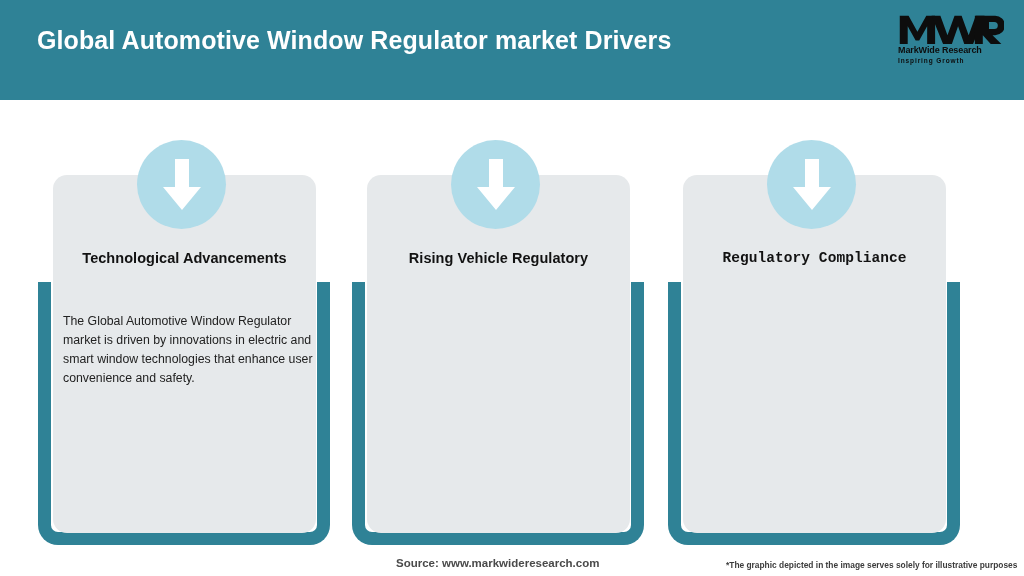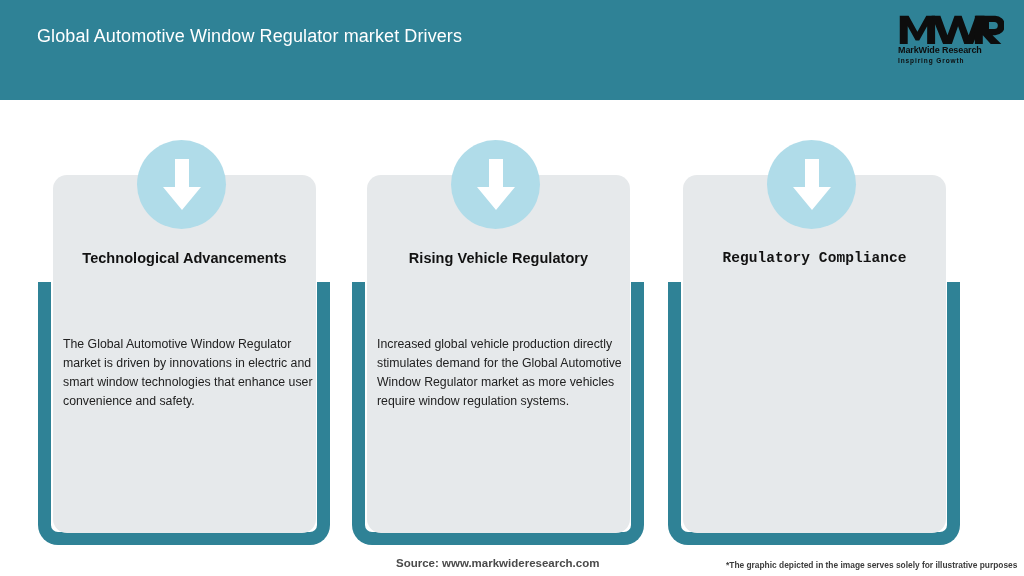--- a/index.html
+++ b/index.html
@@ -21,22 +21,22 @@
     left: 0;
     top: 0;
     width: 1024px;
     height: 100px;
     background: #2f8296;
   }
   .header-title {
     position: absolute;
     left: 37px;
     top: 26px;
-    font-size: 18px;
-    font-weight: normal;
+    font-size: 25px;
+    font-weight: bold;
     color: #ffffff;
     letter-spacing: 0.1px;
     white-space: nowrap;
   }
 
   
   .logo {
     position: absolute;
     right: 20px;
     top: 12px;
@@ -137,21 +137,21 @@
     text-align: center;
     font-size: 14.5px;
     font-weight: bold;
     color: #121212;
     letter-spacing: 0.05px;
   }
 
   .card-body {
     position: absolute;
     left: 25px;
-    top: 235px;
+    top: 212px;
     width: 250px;
     font-size: 12.3px;
     line-height: 19px;
     color: #222222;
     text-align: left;
   }
 
   
   .footer-source {
     position: absolute;
@@ -210,21 +210,20 @@
 
   <div class="card-col c1">
     <div class="bracket"></div>
     <div class="panel"></div>
     <div class="icon-circle">
       <svg width="44" height="56" viewBox="0 0 44 56">
         <polygon points="15,2 29,2 29,30 41,30 22,53 3,30 15,30" fill="#ffffff"></polygon>
       </svg>
     </div>
     <div class="card-title">Rising Vehicle Regulatory</div>
-    <div class="card-body">Increased global vehicle production directly stimulates demand for the Global Automotive Window Regulator market as more vehicles require window regulation systems.</div>
   </div>
 
   <div class="card-col c2">
     <div class="bracket"></div>
     <div class="panel"></div>
     <div class="icon-circle">
       <svg width="44" height="56" viewBox="0 0 44 56">
         <polygon points="15,2 29,2 29,30 41,30 22,53 3,30 15,30" fill="#ffffff"></polygon>
       </svg>
     </div>

